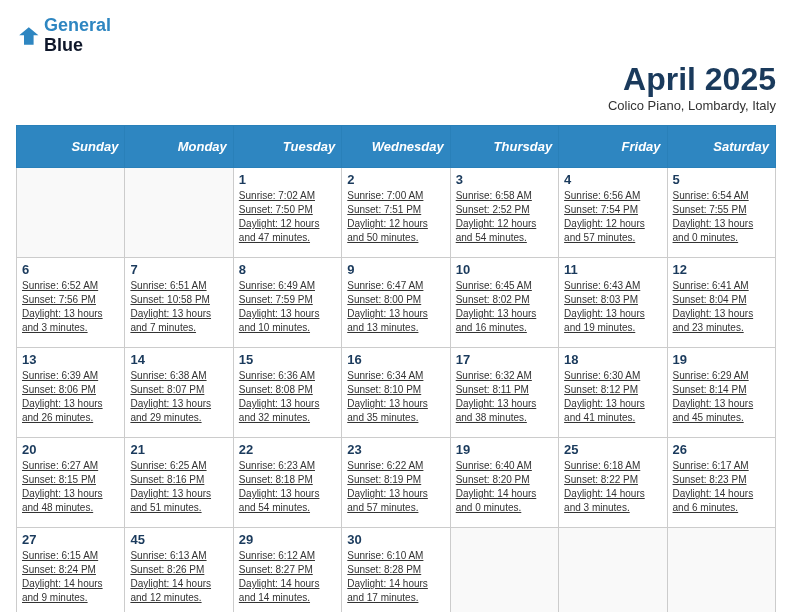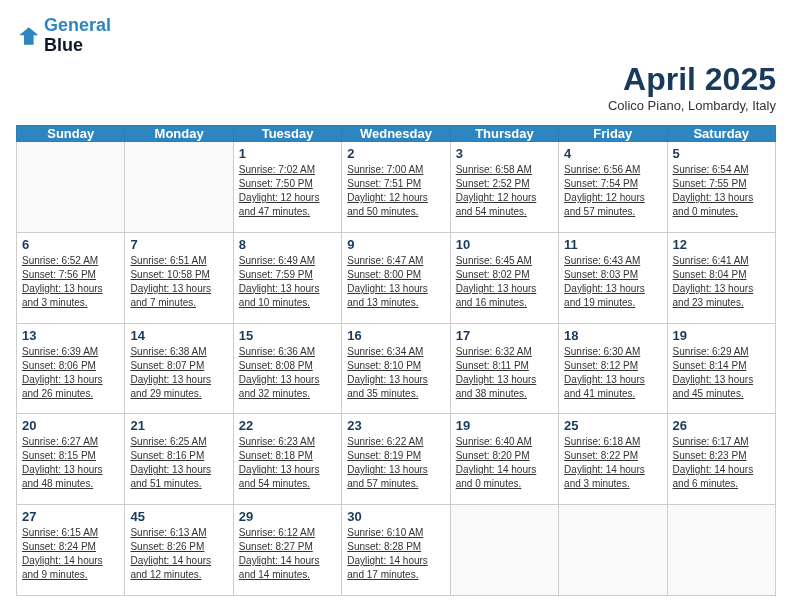--- a/index.html
+++ b/index.html
@@ -57,24 +57,25 @@
     .calendar {
       flex: 1;
       border: 1px solid #ccc;
       border-collapse: collapse;
       width: 100%;
       table-layout: fixed;
     }
     .calendar th {
       background-color: #2e86c1;
       color: #fff;
-      text-align: center;
-      padding: 0 6px;
+      text-align: right;
+      padding: 13px 6px;
       font-size: 13px;
       border: 1px solid #2980b9;
+      font-style: italic;
     }
     .calendar td {
       border: 1px solid #ccc;
       vertical-align: top;
       padding: 4px 5px;
       font-size: 10.5px;
       color: #333;
       height: 90px;
     }
     .day-num {

